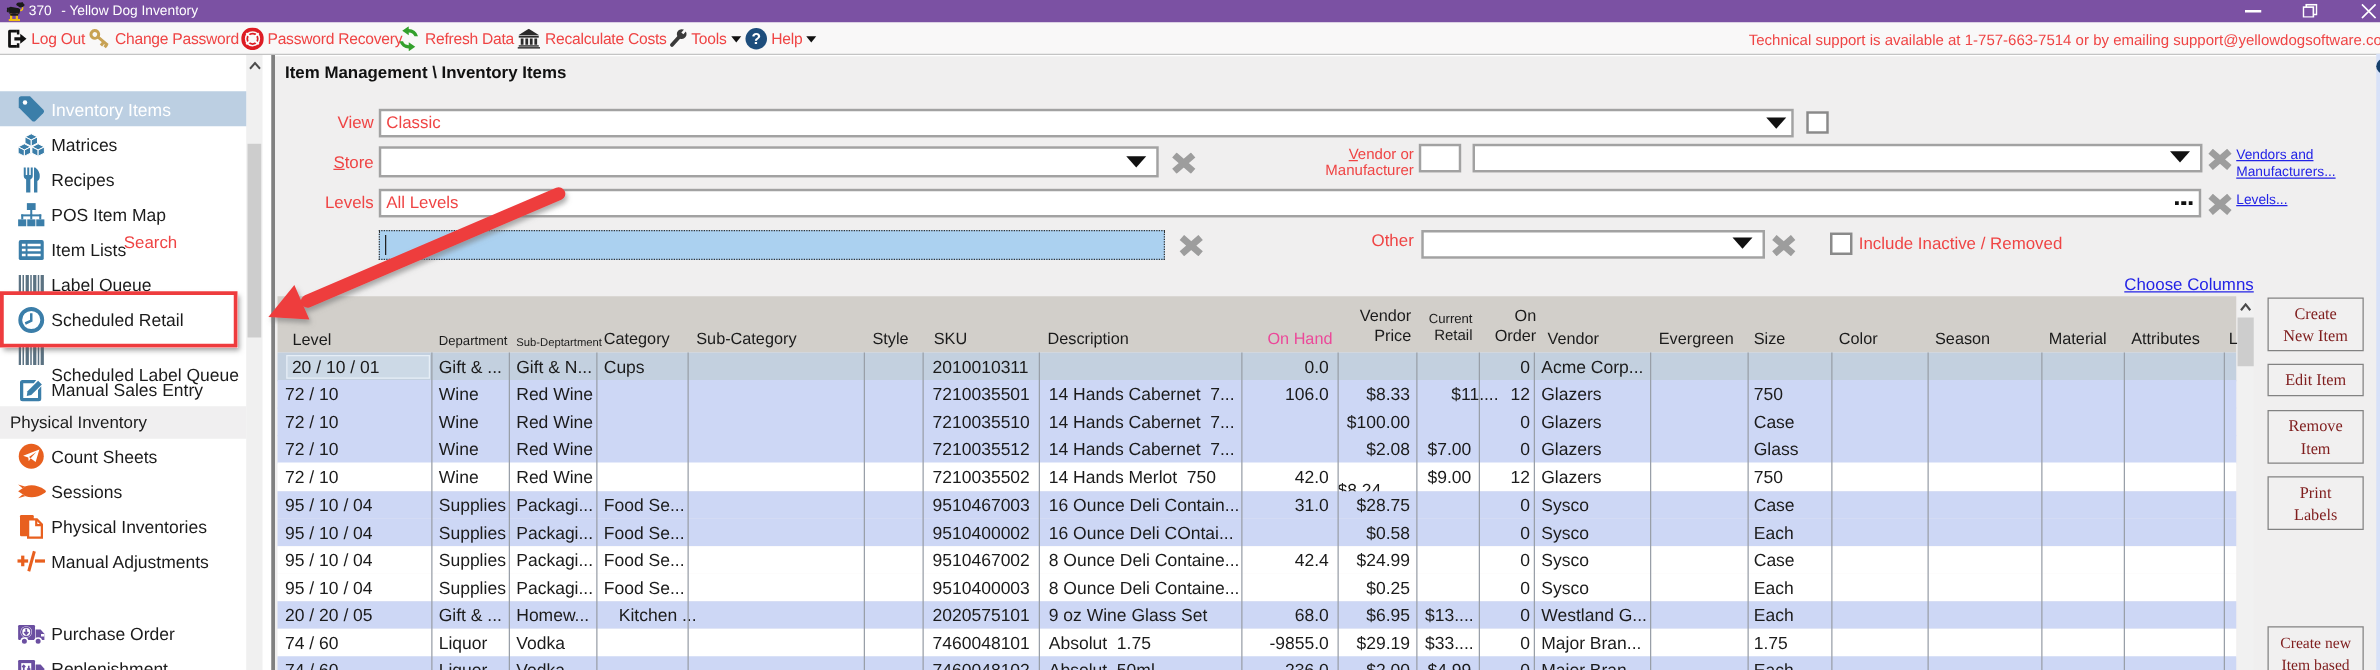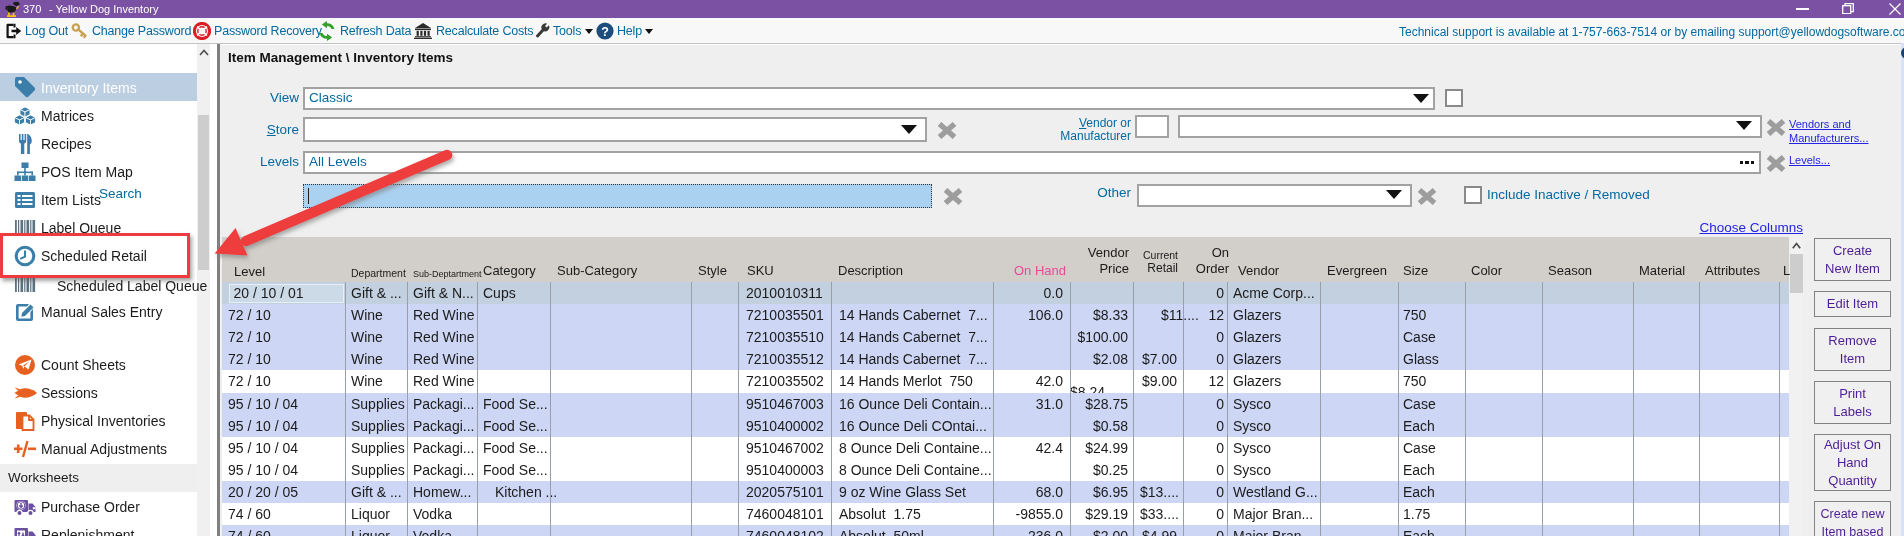--- a/index.html
+++ b/index.html
@@ -1,25 +1,25 @@
 <!DOCTYPE html>
 <html><head><meta charset="utf-8">
 <style>
 * { margin:0; padding:0; box-sizing:border-box; }
 html,body { width:1904px; height:536px; overflow:hidden; background:#fff;
   font-family:"Liberation Sans", sans-serif; }
 .abs { position:absolute; }
 #app { position:relative; width:1904px; height:472px; }
-.lbl { color:#0369a1; font-size:13.5px; white-space:nowrap; }
+.lbl { color:#ef4444; font-size:13.5px; white-space:nowrap; }
 .inp { background:#fff; border:2px solid #a2a2a2; }
 .lnk { color:#2323e6; text-decoration:underline; font-size:11px; white-space:nowrap; }
 .tri { width:0; height:0; border-left:8px solid transparent; border-right:8px solid transparent; border-top:9px solid #111; }
 .cb  { background:#fff; border:2px solid #8a8a8a; width:18px; height:18px; }
-.btn { background:#f1f0f0; border:1px solid #828282; color:#4c1d95; text-align:center;
-       display:flex; align-items:center; justify-content:center; font-size:13px; line-height:18px;}
+.btn { background:#f1f0f0; border:1px solid #828282; color:#7f1d1d; text-align:center;
+       display:flex; align-items:center; justify-content:center; font-size:13px; line-height:18px;font-family:Liberation Serif, serif;}
 .vline { width:1px; background:#999fa8; }
 .cell { position:absolute; white-space:nowrap; overflow:hidden; color:#1b1b1b; font-size:14px; line-height:22px; height:22px;}
 .si { position:absolute; left:13px; width:24px; height:24px; }
 .sit { position:absolute; left:41px; font-size:14px; color:#1b1b1b; white-space:nowrap;}
 .sh { position:absolute; left:0; width:197px; background:#f0eff0; color:#1b1b1b; font-size:13.5px; }
 </style></head>
 <body>
 <div id="app">
 
 <div class="abs" style="left:0;top:0;width:1904px;height:18px;background:#7b51a3;"></div>
@@ -113,21 +113,21 @@
 <div class="abs lbl" style="left:1399px;top:25px;font-size:12px;">Technical support is available at 1-757-663-7514 or by emailing support@yellowdogsoftware.com</div>
 
 <div class="abs" style="left:0;top:44px;width:210px;height:492px;background:#fff;"></div>
 <div class="abs" style="left:197px;top:44px;width:13px;height:492px;background:#f0f0f0;"></div>
 <svg class="abs" style="left:199px;top:49px" width="10" height="8" viewBox="0 0 10 8">
       <path d="M1 6 L5 1.5 L9 6" fill="none" stroke="#4d4d4d" stroke-width="1.6"></path>
     </svg>
 <div class="abs" style="left:198px;top:115px;width:11px;height:155px;background:#cdcdcd;"></div>
 <div class="abs" style="left:217px;top:44px;width:2.5px;height:492px;background:#808080;"></div>
 
-<div class="sh" style="top:464px;height:28px;line-height:28px;padding-left:8px;">Worksheets</div>
+<div class="sh" style="top:325px;height:26px;line-height:26px;padding-left:8px;">Physical Inventory</div>
 <div class="abs" style="left:0;top:73px;width:197px;height:28px;background:#bccfe2;"></div>
 <svg class="si" style="top:75px" width="24" height="24" viewBox="0 0 24 24">
       <path d="M2 4 Q2 2 4 2 L11 2 L21.5 12.5 Q23 14 21.5 15.5 L15.5 21.5 Q14 23 12.5 21.5 L2 11 Z" fill="#3b7ea9"></path>
       <circle cx="7" cy="7" r="1.8" fill="#fff"></circle>
     </svg>
 <div class="sit" style="top:80px;color:#fff;">Inventory Items</div>
 <svg class="si" style="top:104px" width="24" height="24" viewBox="0 0 24 24">
       <g fill="#3b7ea9" stroke="#fff" stroke-width="0.8">
 <path d="M12 3 L17 5.5 L12 8 L7 5.5 Z"></path>
         <path d="M7 5.5 L12 8 L12 13 L7 10.5 Z"></path>
@@ -189,21 +189,21 @@
 <div class="sit" style="top:248px;">Scheduled Retail</div>
 <svg class="si" style="top:272px" width="24" height="24" viewBox="0 0 24 24">
       <rect x="2" y="4" width="1.8" height="16" fill="#5b7282"></rect>
       <rect x="5" y="4" width="1.2" height="16" fill="#5b7282"></rect>
       <rect x="7.5" y="4" width="2.6" height="16" fill="#5b7282"></rect>
       <rect x="11.2" y="4" width="1.2" height="16" fill="#5b7282"></rect>
       <rect x="13.5" y="4" width="2.6" height="16" fill="#5b7282"></rect>
       <rect x="17.2" y="4" width="1.2" height="16" fill="#5b7282"></rect>
       <rect x="19.5" y="4" width="2.6" height="16" fill="#5b7282"></rect>
     </svg>
-<div class="sit" style="top:278px;margin-left:16px;">Scheduled Label Queue</div>
+<div class="sit" style="top:292px;">Scheduled Label Queue</div>
 <svg class="si" style="top:300px" width="24" height="24" viewBox="0 0 24 24">
       <path d="M3 6 Q3 4 5 4 L16 4 L14 6.6 L5.6 6.6 L5.6 18.4 L17.4 18.4 L17.4 12 L20 9 L20 19 Q20 21 18 21 L5 21 Q3 21 3 19 Z" fill="#3b7ea9"></path>
 <path d="M9 13 L17.5 4.5 L20.5 7.5 L12 16 L8.4 16.8 Z" fill="#3b7ea9"></path>
     </svg>
 <div class="sit" style="top:304px;">Manual Sales Entry</div>
 <svg class="si" style="top:353px" width="24" height="24" viewBox="0 0 24 24">
       <circle cx="12" cy="12" r="10" fill="#e8601f"></circle>
 <path d="M5.5 11.5 L18.5 6.5 L15.5 16.5 L11.5 13.5 L10 16 L9.6 12.9 Z" fill="#fff"></path>
 <path d="M11.5 13.5 L16 8.5 L10.2 12.6 Z" fill="#e8601f"></path>
     </svg>
@@ -491,21 +491,20 @@
 <div class="abs" style="left:1790px;top:238px;width:13px;height:298px;background:#f1f1f1;"></div>
 <svg class="abs" style="left:1792px;top:242px" width="9" height="8" viewBox="0 0 9 8">
       <path d="M0.8 6.2 L4.5 1.5 L8.2 6.2" fill="none" stroke="#4a4a4a" stroke-width="1.7"></path>
     </svg>
 <div class="abs" style="left:1790px;top:254px;width:13px;height:39px;background:#cdcdcd;"></div>
 
 <div class="abs btn" style="left:1814px;top:238px;width:77px;height:43px;font-size:13px;">Create<br>New Item</div>
 <div class="abs btn" style="left:1814px;top:291px;width:77px;height:26px;font-size:13px;">Edit Item</div>
 <div class="abs btn" style="left:1814px;top:328px;width:77px;height:43px;font-size:13px;">Remove<br>Item</div>
 <div class="abs btn" style="left:1814px;top:381px;width:77px;height:43px;font-size:13px;">Print<br>Labels</div>
-<div class="abs btn" style="left:1814px;top:434px;width:77px;height:57px;font-size:13px;">Adjust On<br>Hand<br>Quantity</div>
 <div class="abs btn" style="left:1814px;top:501px;width:77px;height:43px;font-size:12.5px;">Create new<br>Item based</div>
 <div class="abs" style="left:1901px;top:43px;width:3px;height:493px;background:#d7e1f8;"></div>
 <div class="abs" style="left:1900.5px;top:47px;width:12px;height:12px;border-radius:50%;background:#17406b;"></div>
 
 <div class="abs" style="left:0px;top:232.5px;width:190px;height:45px;border:3px solid #ee3c3e;box-shadow:2px 3px 4px rgba(90,90,90,0.55);"></div>
 <svg class="abs" style="left:200px;top:140px;width:260px;height:130px;" viewBox="200 140 260 130">
  <g filter="url(#as)">
   <line x1="447" y1="155" x2="246" y2="241" stroke="#ee3c3e" stroke-width="10.5" stroke-linecap="round"></line>
   <polygon points="214.7,253.5 235.5,228 247.5,255.5" fill="#ee3c3e"></polygon>
  </g>

